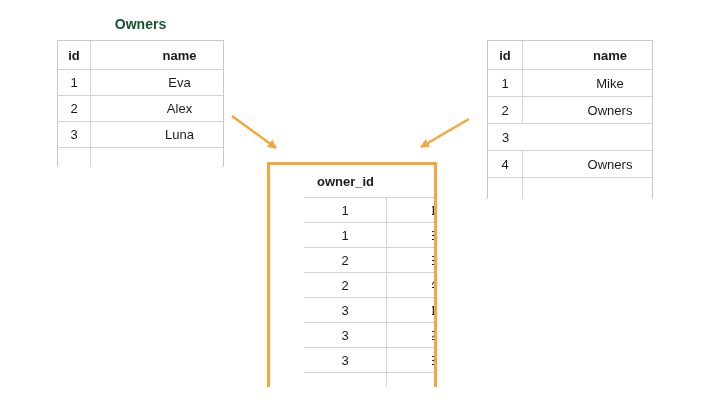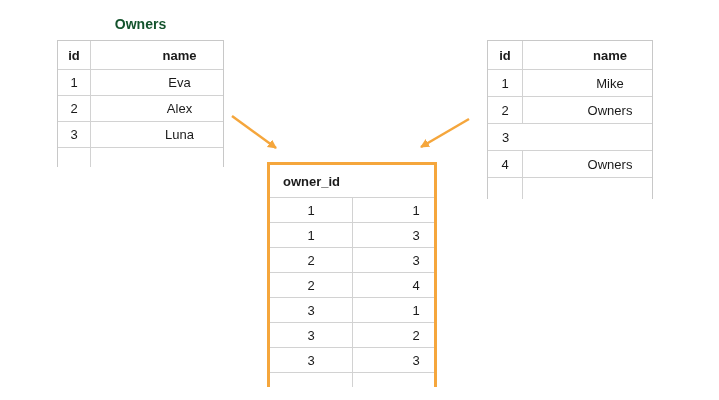--- a/index.html
+++ b/index.html
@@ -68,20 +68,21 @@
   .cats .trow.thead { height: 28px; }
   .cats .trow.partial { height: 21px; }
   .cats .c0 { width: 35px; }
   .cats .c1 { flex: 1; }
 
   
   .junction {
     left: 267px; top: 162px; width: 170px;
     border: 3px solid #f5a63c;
     border-bottom: none;
+    padding-left: 34px;
   }
   .junction .trow { height: 24px; }
   .junction .trow.thead { height: 32px; }
   .junction .trow.partial { height: 14px; }
   .junction .c0 { width: 83px; }
   .junction .c1 { flex: 1; }
 
   .arrows {
     position: absolute;
     left: 0; top: 0;

